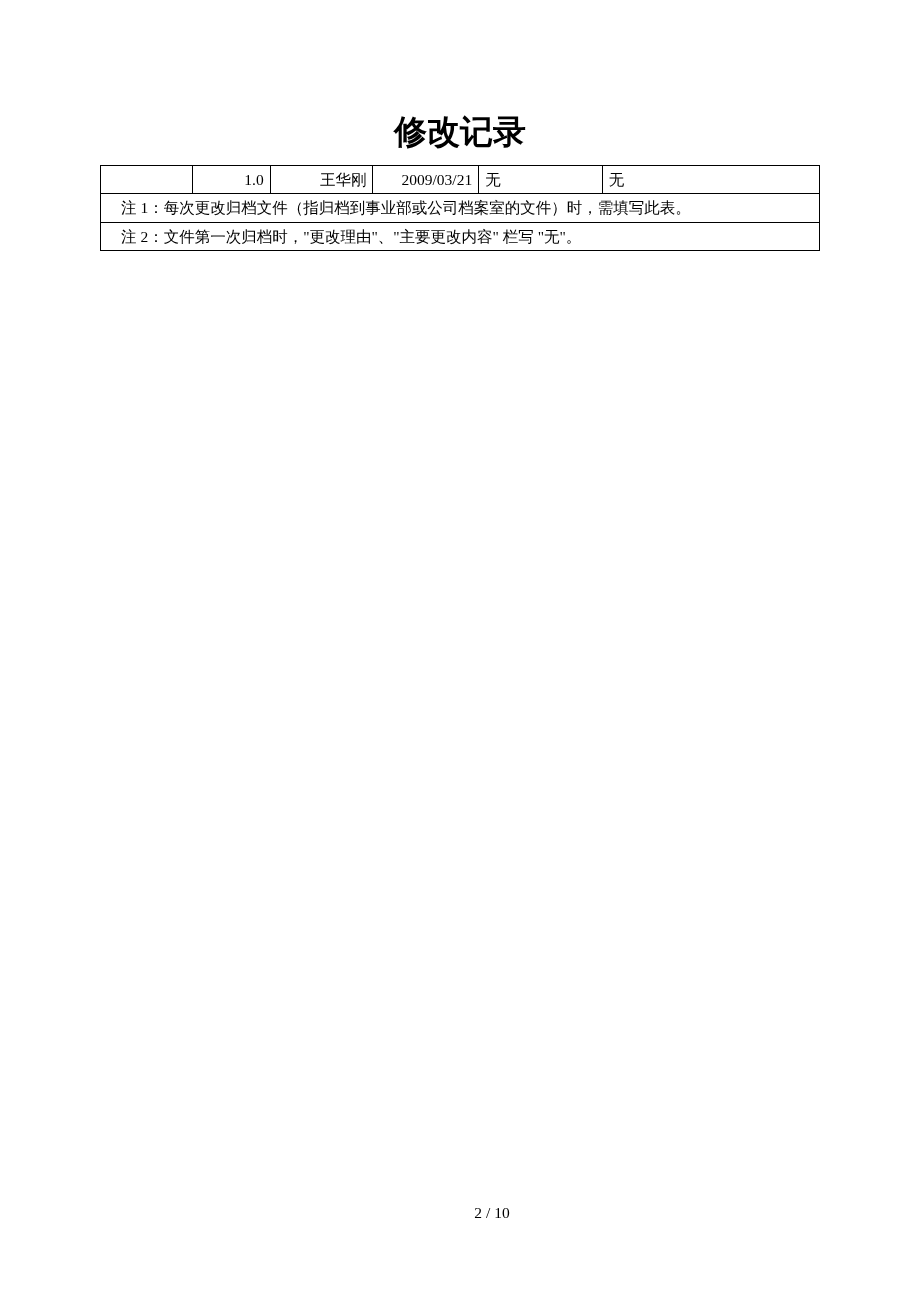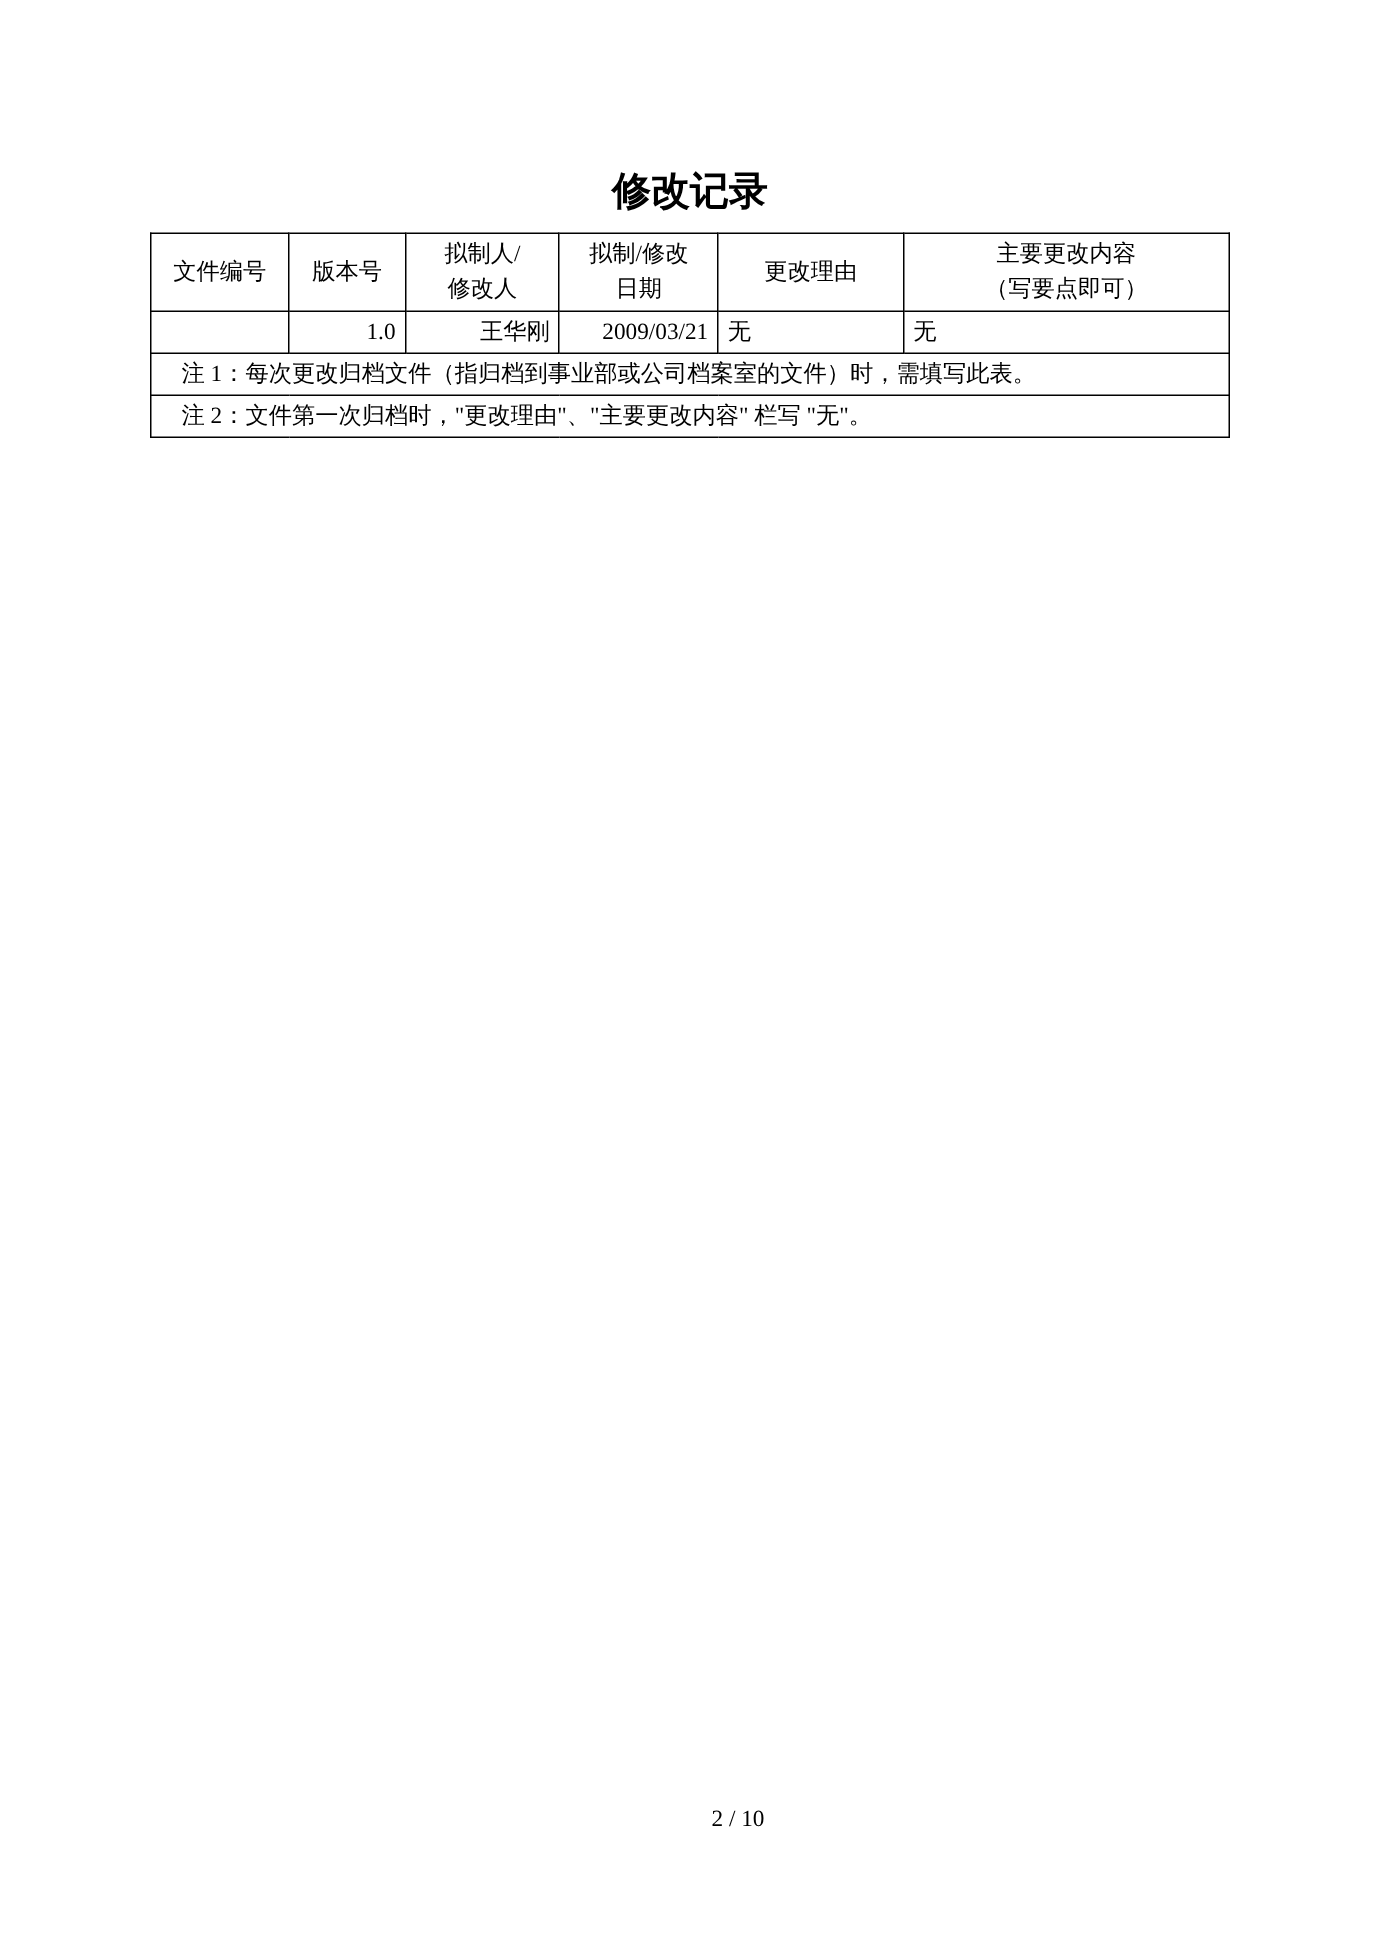--- a/index.html
+++ b/index.html
@@ -10,21 +10,21 @@
     background: #ffffff;
     font-family: "SimSun", "Songti SC", serif;
     color: #000000;
     position: relative;
   }
   .page {
     padding: 110px 100px 0 100px;
   }
   .title {
     font-family: "SimHei", "Heiti SC", sans-serif;
-    font-size: 26px;
+    font-size: 33px;
     text-align: center;
     margin-bottom: 10px;
     font-weight: 600;
   }
   table {
     width: 100%;
     border-collapse: collapse;
     table-layout: fixed;
   }
   th, td {
@@ -68,37 +68,20 @@
   <table>
     <colgroup>
       <col class="col-docno">
       <col class="col-ver">
       <col class="col-author">
       <col class="col-date">
       <col class="col-reason">
       <col class="col-change">
     </colgroup>
     <tbody>
-        <tr>
-      <th>文件编号</th>
-      <th>版本号</th>
-      <th>
-        <span>拟制人/</span><br>
-        <span>修改人</span>
-      </th>
-      <th>
-        <span>拟制/修改</span><br>
-        <span>日期</span>
-      </th>
-      <th>更改理由</th>
-      <th>
-        <span>主要更改内容</span><br>
-        <span>（写要点即可）</span>
-      </th>
-    </tr>
     <tr>
       <td class="center"></td>
       <td class="center">1.0</td>
       <td class="center">王华刚</td>
       <td class="center">2009/03/21</td>
       <td class="left">无</td>
       <td class="left">无</td>
     </tr>
     <tr>
       <td colspan="6" class="note">注 1：每次更改归档文件（指归档到事业部或公司档案室的文件）时，需填写此表。</td>

